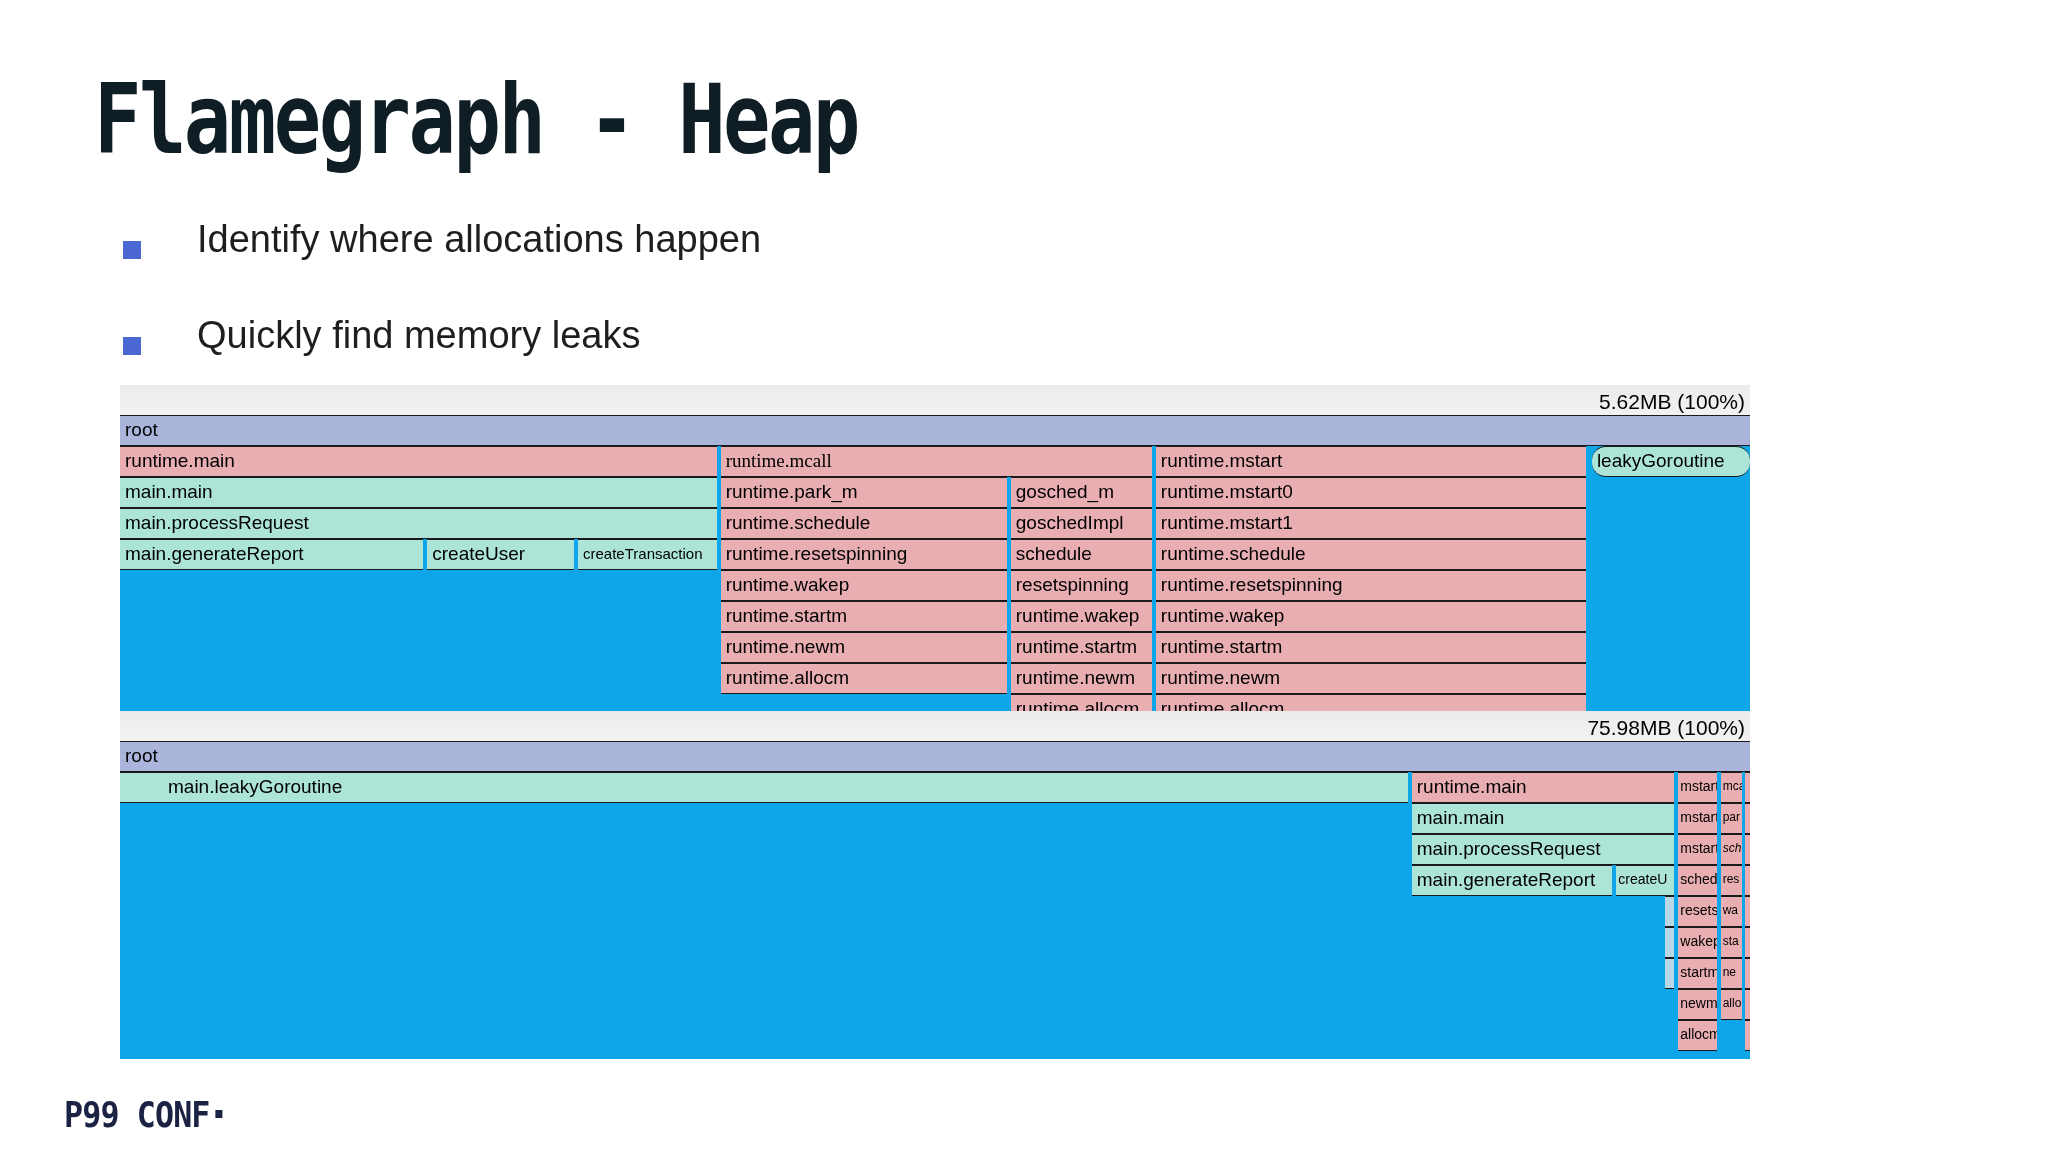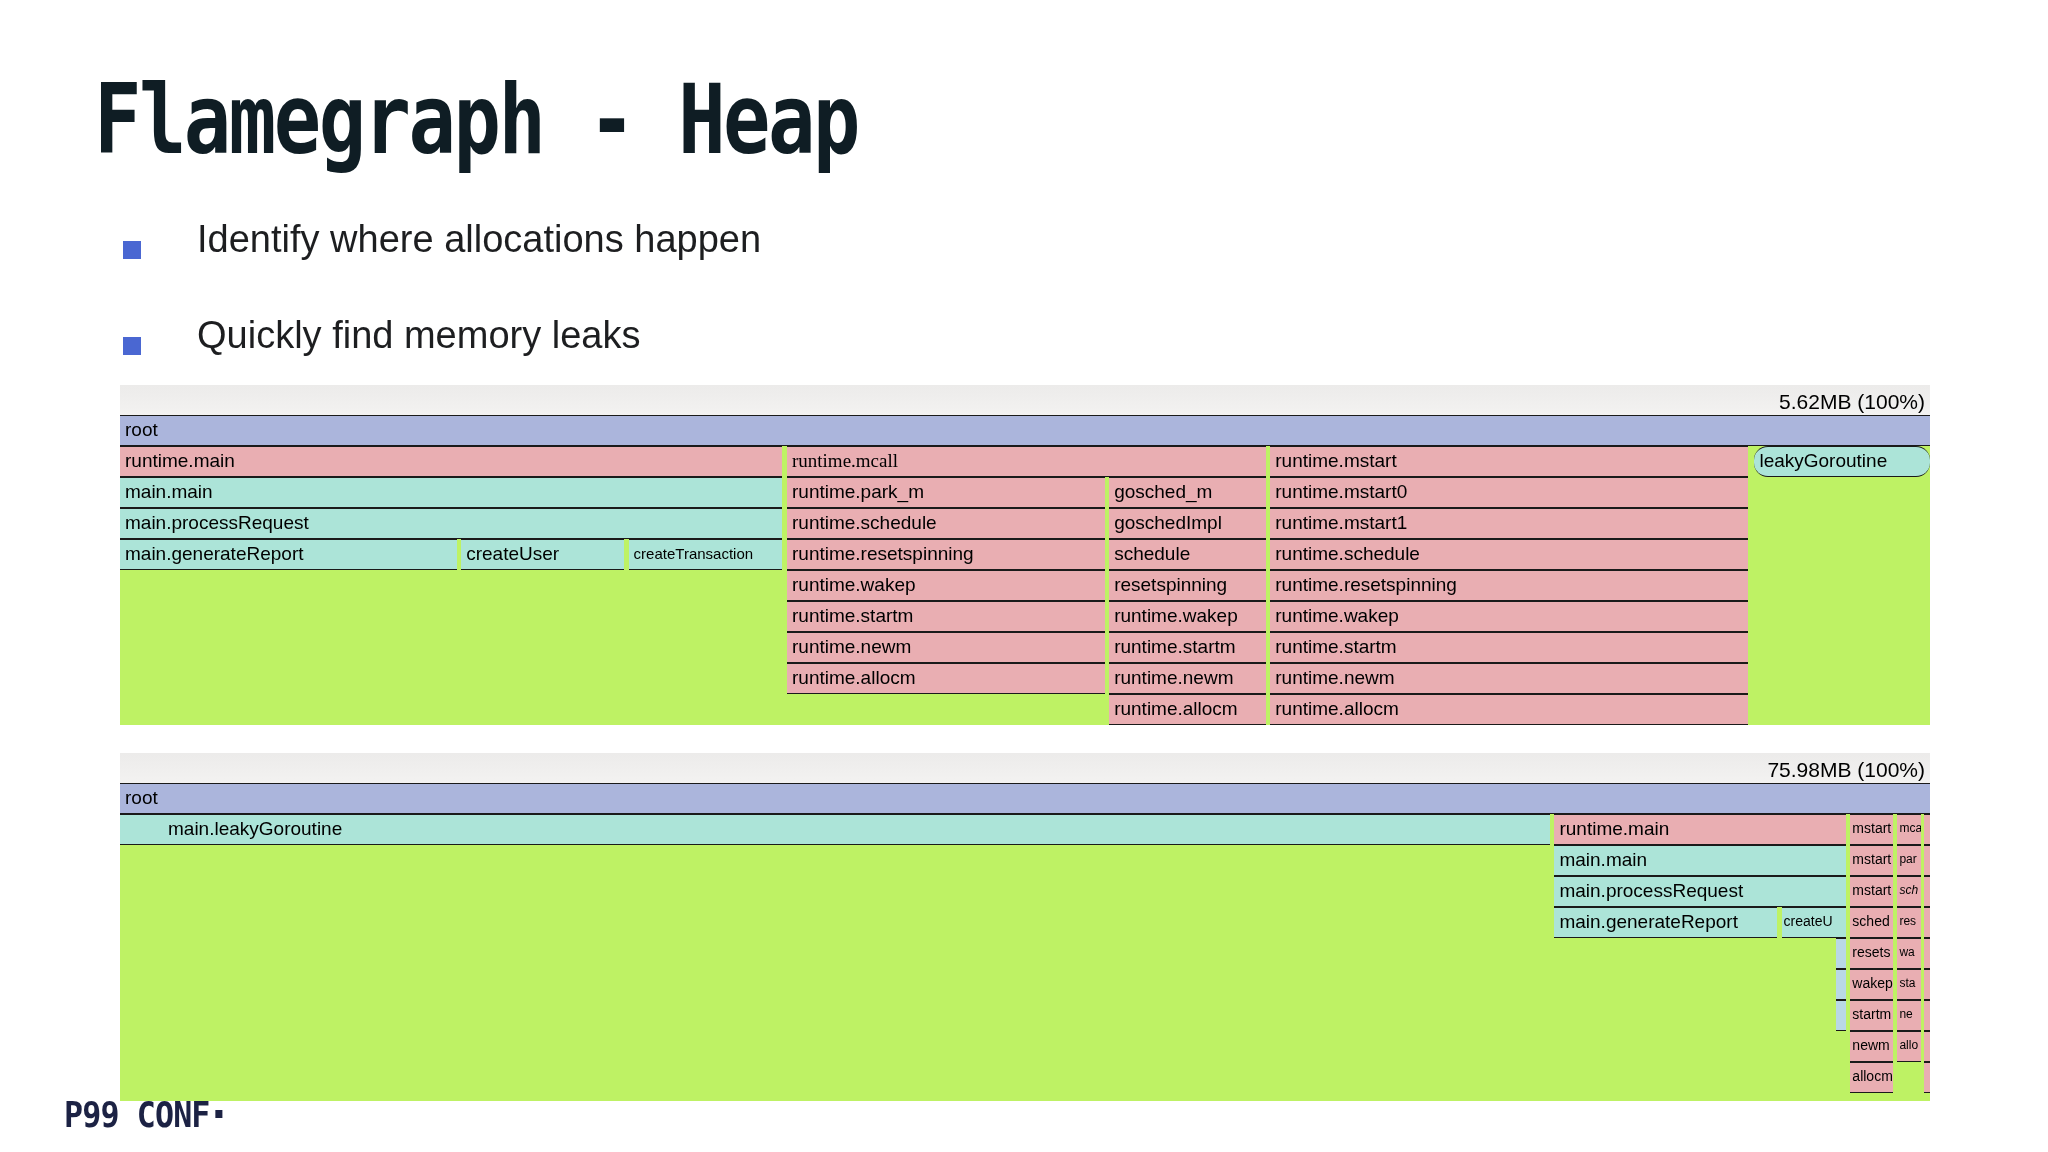--- a/index.html
+++ b/index.html
@@ -14,21 +14,21 @@
     transform:scaleX(0.82);transform-origin:0 50%;white-space:nowrap;
   }
   .bullet-sq{
     position:absolute;left:123px;width:18px;height:18px;background:#4a67d2;
   }
   .bullet-text{
     position:absolute;left:197px;font-size:38px;color:#1d1e20;white-space:nowrap;
   }
   
   .fg{
-    position:absolute;left:120px;width:1810px;background:#bef264;
+    position:absolute;left:120px;width:1630px;background:#0ea5e9;
   }
   .fg-header{
     height:30px;font-size:21px;color:#000;text-align:right;
     padding-right:5px;line-height:34px;
     background:linear-gradient(#ecebea,#f3f2f1);
   }
   .fg-row{position:relative;height:31px;}
   .fg-box{
     position:absolute;top:0;height:31px;box-sizing:border-box;
     border-top:1.5px solid #1a1a1a;border-bottom:1.5px solid #1a1a1a;
@@ -114,21 +114,21 @@
       <div class="fg-box c-g" style="left: 36.85%; width: 17.55%;">runtime.allocm</div>
       <div class="fg-box c-g" style="left: 54.65%; width: 8.65%;">runtime.newm</div>
       <div class="fg-box c-g" style="left: 63.55%; width: 26.4%;">runtime.newm</div>
     </div>
     <div class="fg-row">
       <div class="fg-box c-g" style="left: 54.65%; width: 8.65%;">runtime.allocm</div>
       <div class="fg-box c-g" style="left: 63.55%; width: 26.4%;">runtime.allocm</div>
     </div>
   </div>
 
-<div class="fg" style="top:753px;height:348px">
+<div class="fg" style="top:711px;height:348px">
     <div class="fg-header">75.98MB (100%)</div>
     <div class="fg-row">
       <div class="fg-box c-r" style="left: 0%; width: 100%;">root</div>
     </div>
     <div class="fg-row">
       <div class="fg-box c-a" style="left: 0%; width: 79%; padding-left: 48px;">main.leakyGoroutine</div>
       <div class="fg-box c-g" style="left: 79.25%; width: 16.1%;">runtime.main</div>
       <div class="fg-box c-g fs-xs" style="left: 95.6%; width: 2.35%;">mstart</div>
       <div class="fg-box c-g fs-xxs" style="left: 98.2%; width: 1.3%;">mcal</div>
       <div class="fg-box c-g" style="left: 99.68%; width: 0.32%;"></div>

